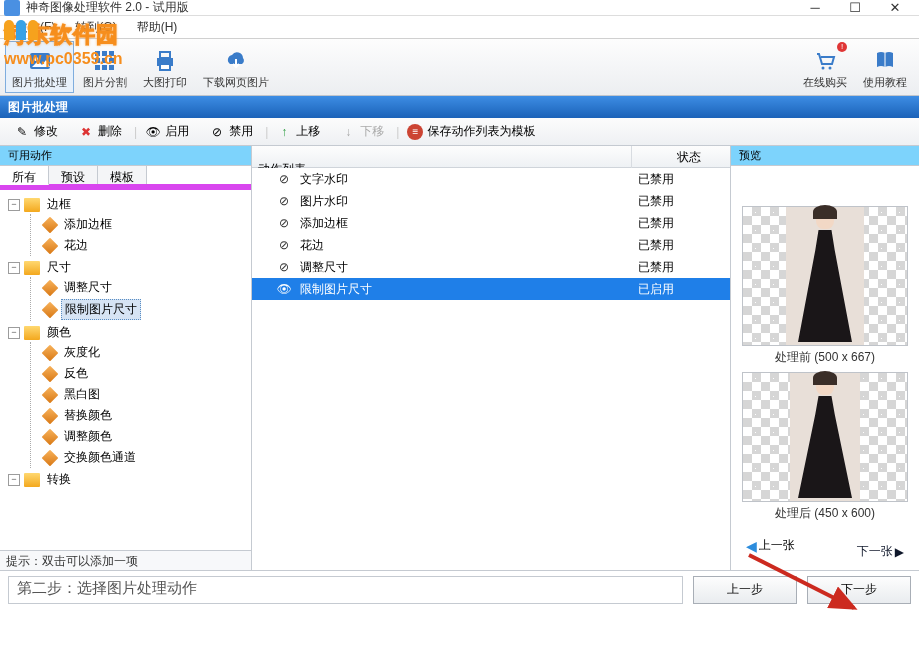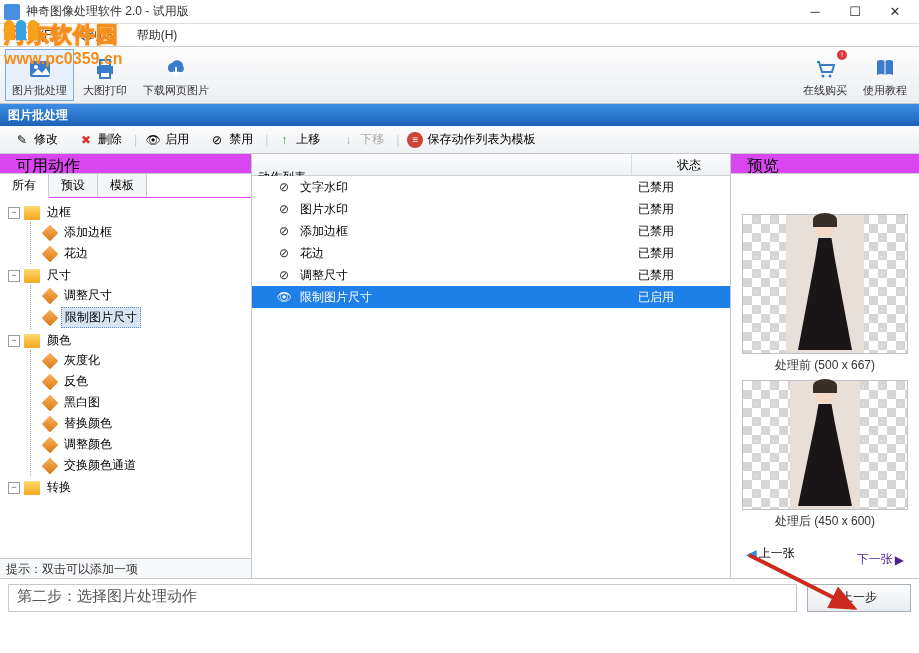--- a/index.html
+++ b/index.html
@@ -1,18 +1,18 @@
 <!DOCTYPE html>
 <html><head>
 <meta charset="utf-8">
 <style>
 * { box-sizing: border-box; margin: 0; padding: 0; font-family: "Microsoft YaHei", SimSun, sans-serif; }
 body { background: #fff; width: 919px; height: 653px; overflow: hidden; position: relative; }
 
-.titlebar { height: 24px; background: #fff; display: flex; align-items: center; padding: 0 4px; border-bottom: 1px solid #ddd; }
+.titlebar { height: 16px; background: #fff; display: flex; align-items: center; padding: 0 4px; border-bottom: 1px solid #ddd; }
 .titlebar .app-icon { width: 16px; height: 16px; background: #4a90e2; border-radius: 2px; margin-right: 6px; }
 .titlebar .title { font-size: 12px; color: #333; flex: 1; }
 .winbtns { display: flex; }
 .winbtn { width: 40px; height: 24px; display: flex; align-items: center; justify-content: center; font-size: 13px; color: #333; }
 
 .watermark { position: absolute; top: 20px; left: 4px; z-index: 50; pointer-events: none; }
 .watermark .wm-text { font-size: 22px; font-weight: bold; color: #fff; text-shadow: 0 0 3px rgba(246,142,29,0.9); -webkit-text-stroke: 1px #f68e1d; letter-spacing: 1px; }
 .watermark .wm-url { font-size: 16px; color: #f68e1d; font-weight: bold; }
 .watermark .wm-logo { position: absolute; left: 0; top: 0; display: flex; }
 .wm-logo span { display: block; width: 10px; height: 20px; border-radius: 10px 10px 0 0; margin-right: 2px; }
@@ -28,22 +28,22 @@
 
 .section-header { height: 22px; background: linear-gradient(#3d8de4, #1b62b8); color: #fff; font-size: 12px; font-weight: bold; display: flex; align-items: center; padding: 0 8px; }
 
 .actionbar { height: 28px; background: linear-gradient(#fcfcfc, #eef0f3); border-bottom: 1px solid #c5cad1; display: flex; align-items: center; padding: 0 6px; font-size: 12px; }
 .abtn { display: flex; align-items: center; padding: 2px 8px; margin-right: 4px; }
 .abtn .ai { width: 16px; height: 16px; margin-right: 4px; display: flex; align-items: center; justify-content: center; }
 .abtn.disabled { color: #aaa; }
 
 .main { display: flex; height: 424px; }
 .left-panel { width: 252px; border-right: 1px solid #c5cad1; display: flex; flex-direction: column; }
-.panel-title { height: 20px; background: #d946ef; font-size: 16px; padding: 2px 16px; border-bottom: 1px solid #c5cad1; }
-.tabs { display: flex; height: 24px; border-bottom: 1px solid #d946ef; font-size: 12px; }
+.panel-title { height: 20px; background: #7dd3fc; font-size: 11px; padding: 2px 8px; border-bottom: 1px solid #c5cad1; }
+.tabs { display: flex; height: 24px; border-bottom: 6px solid #d946ef; font-size: 12px; }
 .tab { padding: 3px 12px; border-right: 1px solid #c5cad1; background: #f4f5f7; }
 .tab.active { background: #fff; border-bottom: 1px solid #fff; margin-bottom: -1px; }
 
 .tree { flex: 1; overflow-y: auto; overflow-x: hidden; font-size: 12px; padding: 4px 2px; background: #fff; position: relative; }
 .tree ul { list-style: none; padding-left: 0; }
 .tree > ul > li { margin-left: 6px; }
 .tree li { position: relative; padding: 1px 0; }
 .tree .node { display: flex; align-items: center; }
 .tree .expander { width: 12px; height: 12px; border: 1px solid #9c9c9c; font-size: 9px; line-height: 9px; text-align: center; margin-right: 4px; background: #fff; color: #555; }
 .tree .folder-icon { width: 16px; height: 14px; background: linear-gradient(#ffd870, #f3a81e); border-radius: 1px; margin-right: 4px; }
@@ -75,21 +75,21 @@
 .preview-area { flex: 1; padding: 4px; display: flex; flex-direction: column; align-items: center; overflow: hidden; }
 .checker { width: 166px; height: 144px; background-image: linear-gradient(45deg, #d6d6d6 25%, transparent 25%), linear-gradient(-45deg, #d6d6d6 25%, transparent 25%), linear-gradient(45deg, transparent 75%, #d6d6d6 75%), linear-gradient(-45deg, transparent 75%, #d6d6d6 75%); background-size: 18px 18px; background-position: 0 0, 0 9px, 9px -9px, -9px 0; display: flex; align-items: center; justify-content: center; border: 1px solid #bfc3c9; }
 .model { width: 74px; height: 138px; background: #e8dfd8; display: flex; flex-direction: column; align-items: center; }
 .head { width: 18px; height: 20px; background: #f2d8c5; border-radius: 50% 50% 40% 40%; margin-top: 2px; position: relative; }
 .head::before { content:""; position:absolute; top:-4px; left:-3px; width:24px; height:14px; background:#3a2e28; border-radius:50% 50% 0 0; }
 .body-shape { width: 54px; height: 112px; background: #1a1618; clip-path: polygon(38% 0, 62% 0, 68% 18%, 100% 100%, 0 100%, 32% 18%); margin-top: 1px; }
 .caption { font-size: 12px; color: #333; margin: 3px 0 6px; }
 .navbtns { display: flex; justify-content: space-between; width: 166px; font-size: 12px; padding: 2px 0 6px; }
 .navb { display: flex; align-items: center; padding: 1px 4px; }
 .navb .arr-l { color: #2d8ddd; font-size: 14px; margin-right: 2px; }
-.navb.disabled { color: #4c1d95; margin-top: 12px; }
+.navb.disabled { color: #0f172a; margin-top: 12px; }
 
 .arrow-overlay { position: absolute; pointer-events: none; z-index: 100; }
 .next-arrow { top: 550px; left: 744px; width: 130px; height: 60px; }
 
 .footer { height: 38px; border-top: 1px solid #c5cad1; display: flex; align-items: center; padding: 0 8px; background: #fff; }
 .step-input { flex: 1; height: 28px; border: 1px solid #c5cad1; padding: 2px 8px; font-size: 15px; color: #555; font-family: SimSun; }
 .stepbtn { width: 104px; height: 28px; margin-left: 10px; background: linear-gradient(#fdfdfd, #e9ecef); border: 1px solid #a8aeb6; font-size: 12px; }
 
 svg.icon-shape { width: 24px; height: 24px; }
 </style>
@@ -125,20 +125,36 @@
 <div class="toolbar">
   <div class="toolbtn active">
     <div class="ticon">
         <svg class="icon-shape" viewBox="0 0 24 24">
           <rect x="2" y="4" width="20" height="16" rx="2" fill="#3a7cc9"></rect>
           <circle cx="8" cy="10" r="2" fill="#fff"></circle>
           <path d="M4 18 L10 12 L14 16 L18 11 L22 18 Z" fill="#fff"></path>
         </svg>
       </div>
     <span>图片批处理</span>
+  </div>
+  <div class="toolbtn">
+    <div class="ticon">
+        <svg class="icon-shape" viewBox="0 0 24 24">
+          <rect x="2" y="2" width="5" height="5" fill="#3a7cc9"></rect>
+          <rect x="9" y="2" width="5" height="5" fill="#3a7cc9"></rect>
+          <rect x="16" y="2" width="5" height="5" fill="#3a7cc9"></rect>
+          <rect x="2" y="9" width="5" height="5" fill="#3a7cc9"></rect>
+          <rect x="9" y="9" width="5" height="5" fill="#3a7cc9"></rect>
+          <rect x="16" y="9" width="5" height="5" fill="#3a7cc9"></rect>
+          <rect x="2" y="16" width="5" height="5" fill="#3a7cc9"></rect>
+          <rect x="9" y="16" width="5" height="5" fill="#3a7cc9"></rect>
+          <rect x="16" y="16" width="5" height="5" fill="#3a7cc9"></rect>
+        </svg>
+      </div>
+    <span>图片分割</span>
   </div>
   <div class="toolbtn">
     <div class="ticon">
         <svg class="icon-shape" viewBox="0 0 24 24">
           <rect x="4" y="9" width="16" height="8" fill="#3a7cc9"></rect>
           <rect x="7" y="3" width="10" height="6" fill="none" stroke="#3a7cc9" stroke-width="2"></rect>
           <rect x="7" y="15" width="10" height="6" fill="#fff" stroke="#3a7cc9" stroke-width="2"></rect>
         </svg>
       </div>
     <span>大图打印</span>
@@ -413,13 +429,14 @@
           <path d="M0,0 L7,3 L0,6 Z" fill="#cc2a1f"></path>
         </marker>
       </defs>
       <line x1="5" y1="5" x2="110" y2="58" stroke="#cc2a1f" stroke-width="4" marker-end="url(#ah)"></line>
     </svg>
 </div>
 
 <div class="footer">
   <div class="step-input">第二步：选择图片处理动作</div>
   <button class="stepbtn">上一步</button>
+  <button class="stepbtn">下一步</button>
 </div>
 
 </body></html>

